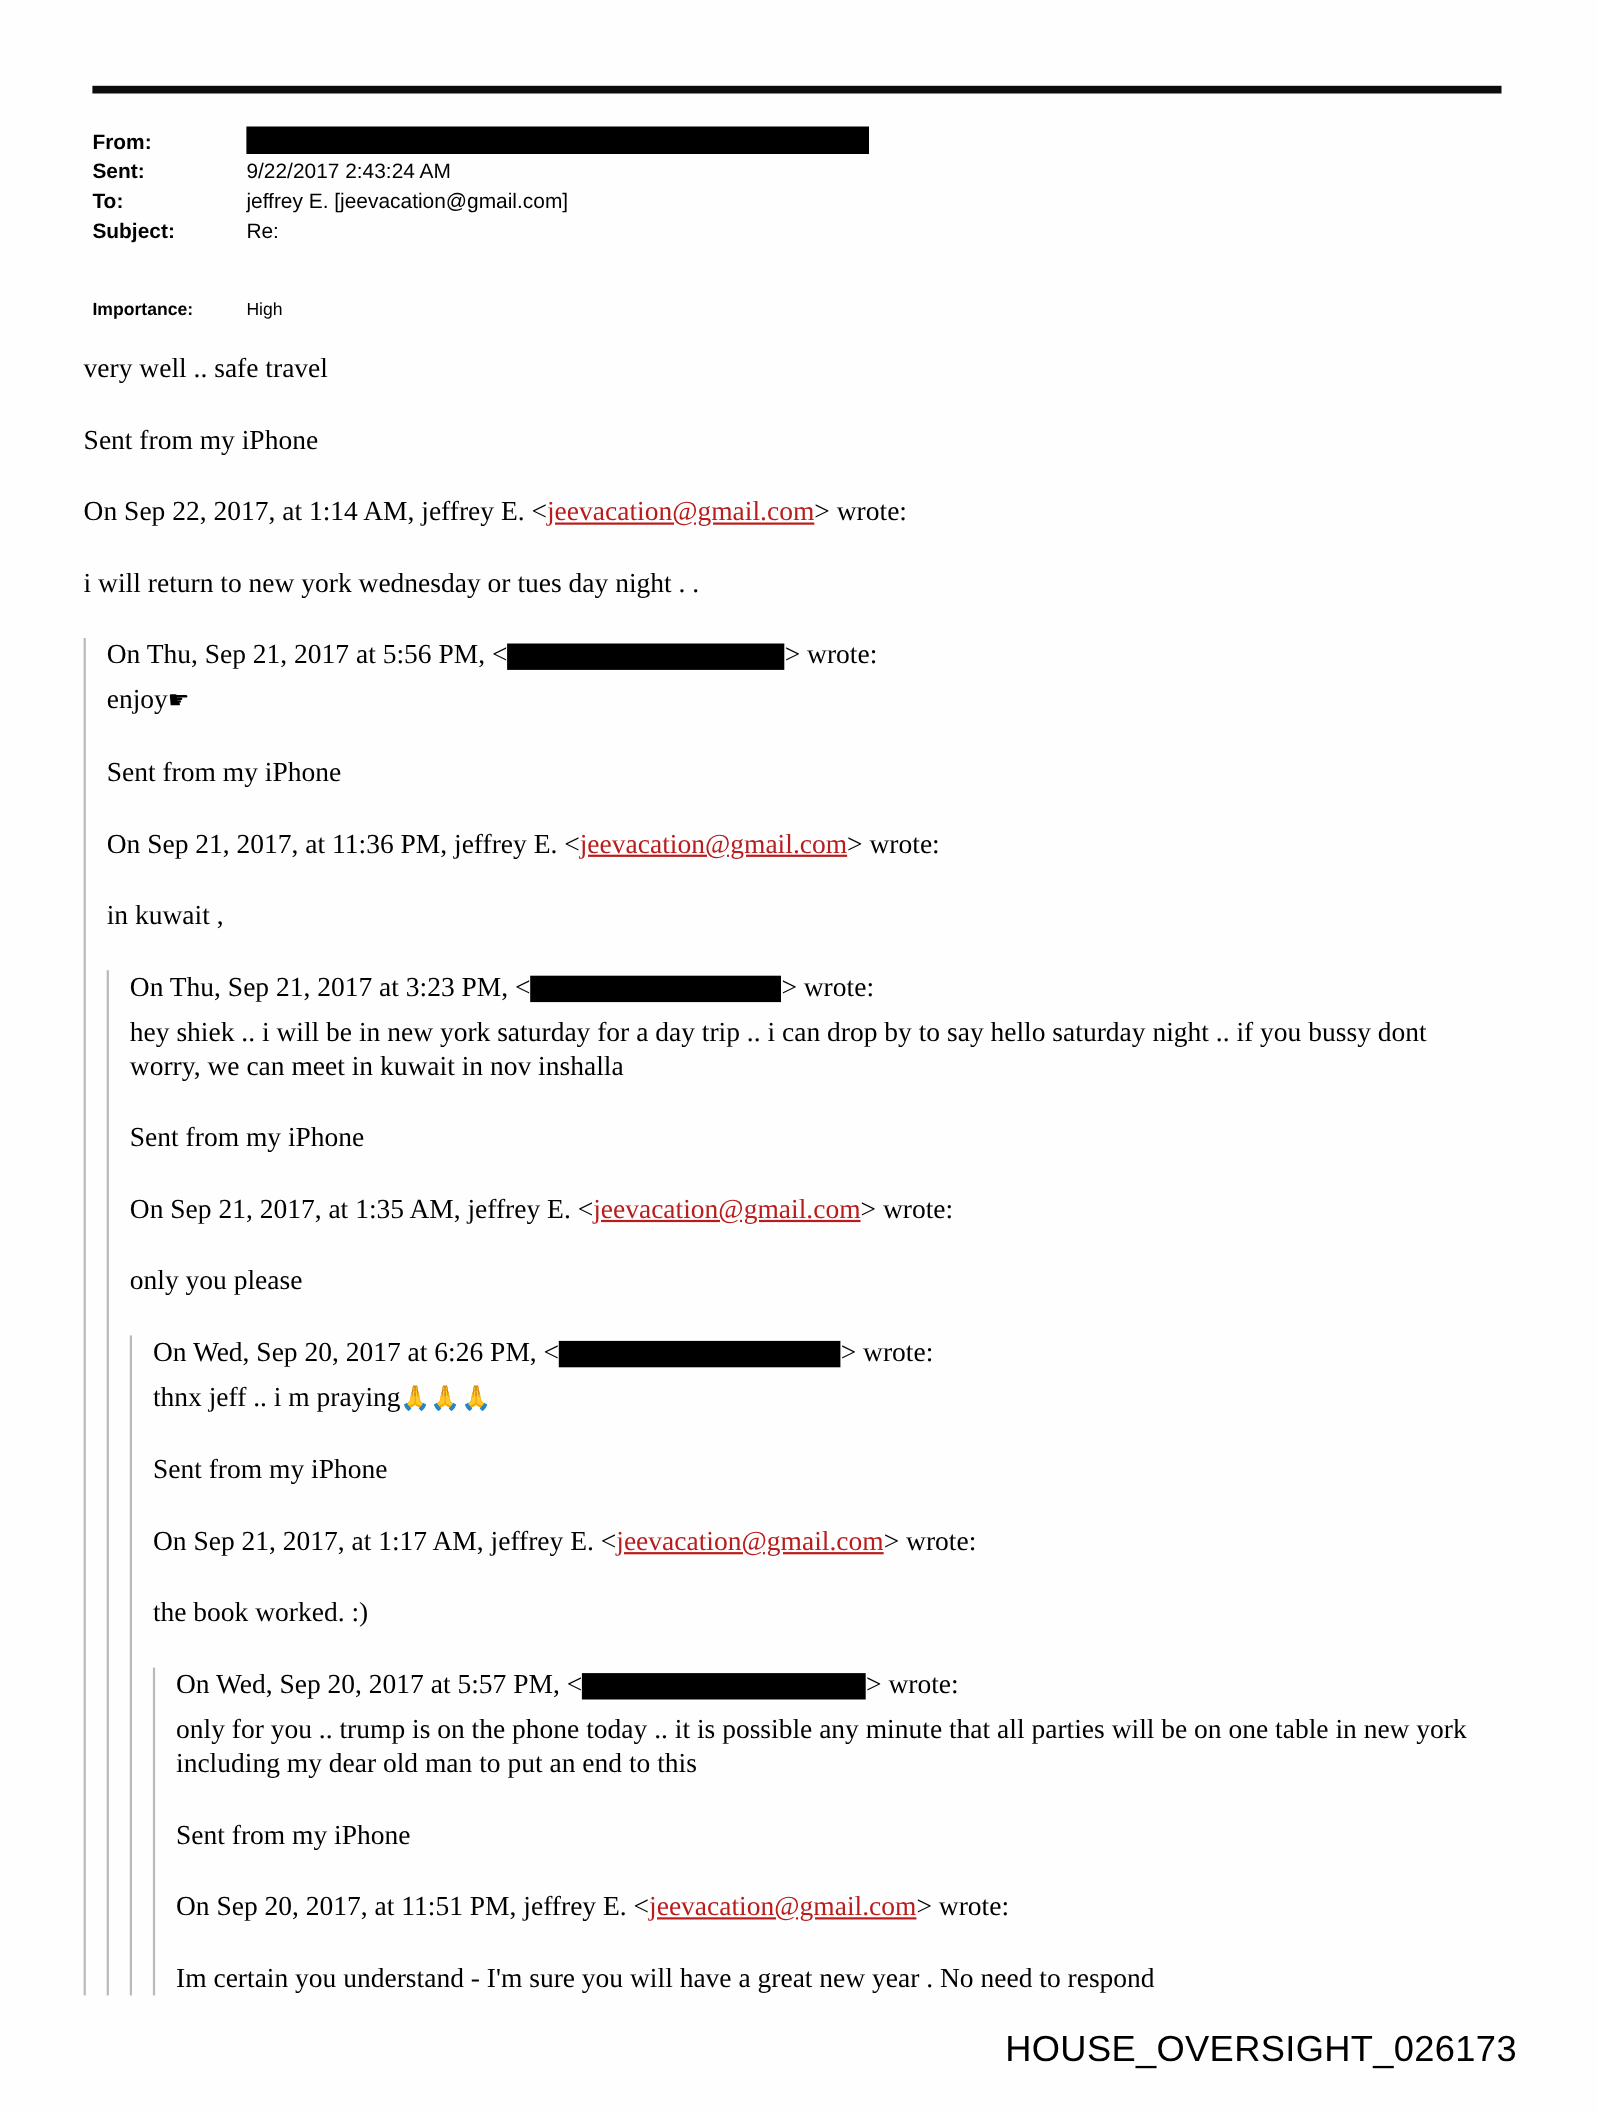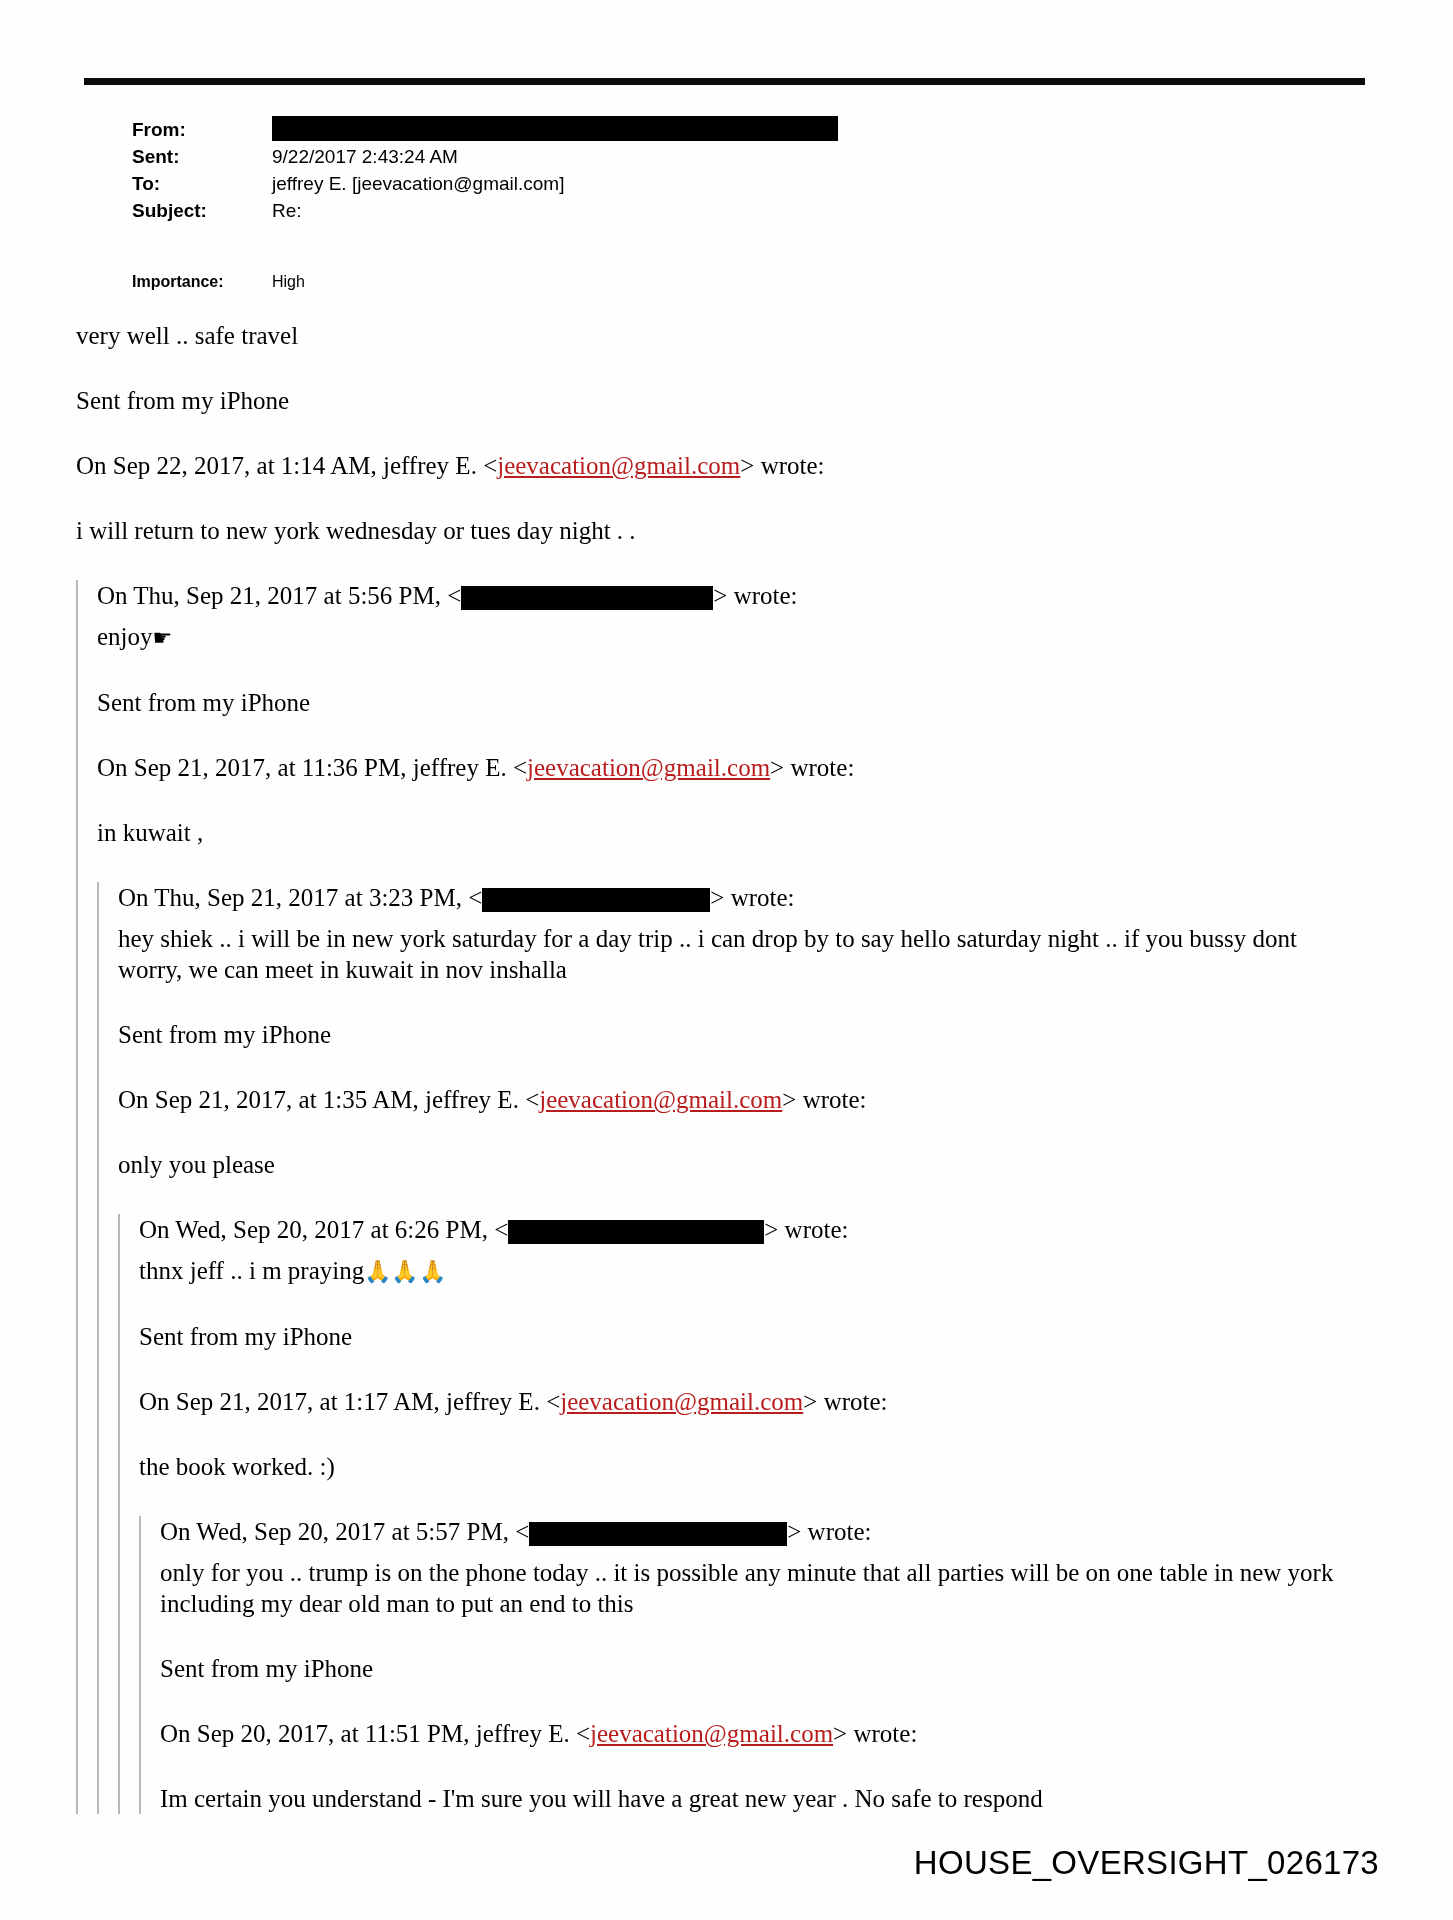--- a/index.html
+++ b/index.html
@@ -43,21 +43,20 @@
   }
   .hdr-row {
     display: flex;
     align-items: flex-start;
     height: 27px;
   }
   .hdr-label {
     width: 140px;
     font-weight: bold;
     white-space: nowrap;
-    margin-left: 48px;
   }
   .hdr-value {
     flex: 1;
     white-space: nowrap;
   }
   .redact {
     display: inline-block;
     background: #000000;
     vertical-align: middle;
   }
@@ -227,21 +226,21 @@
             </p>
 
             <p class="para">only for you .. trump is on the phone today .. it is possible any minute that all parties will be on one table in new york including my dear old man to put an end to this</p>
 
             <p class="para">Sent from my iPhone</p>
 
             <p class="para">
               <span>On Sep 20, 2017, at 11:51 PM, jeffrey E. &lt;</span><a class="maillink" href="#">jeevacation@gmail.com</a><span>&gt; wrote:</span>
             </p>
 
-            <p class="para">Im certain you understand - I'm sure you will have a great new year . No safe to respond</p>
+            <p class="para">Im certain you understand - I'm sure you will have a great new year . No need to respond</p>
 
           </div>
         </div>
       </div>
     </div>
   </div>
 
   <div class="footer-stamp">HOUSE_OVERSIGHT_026173</div>
 
 </div>

